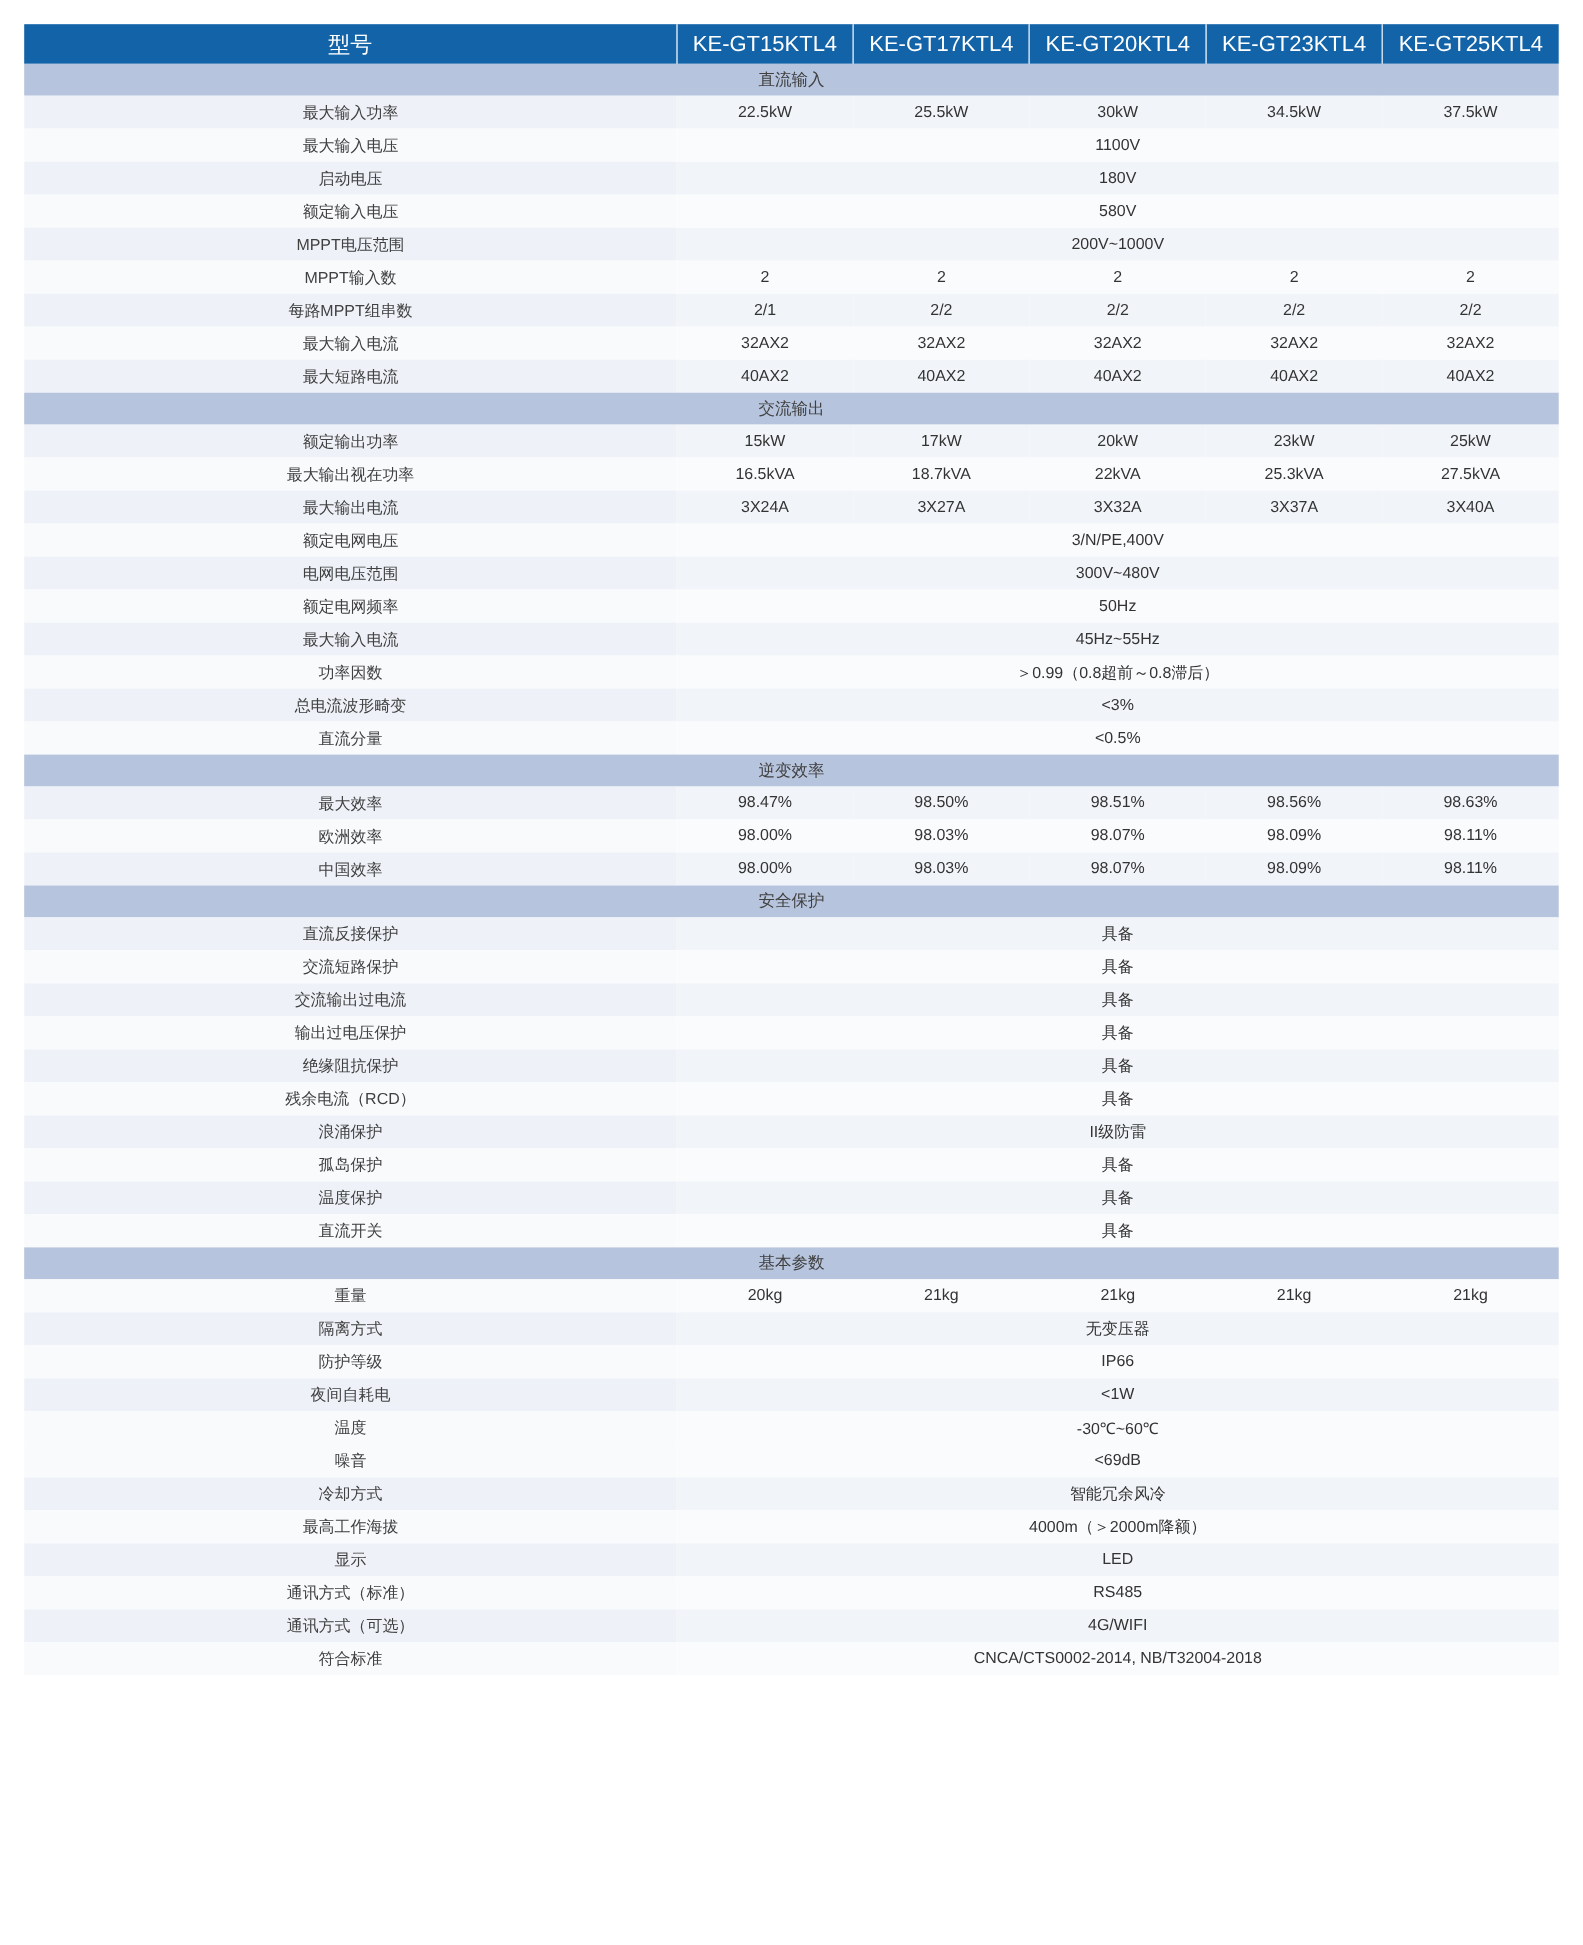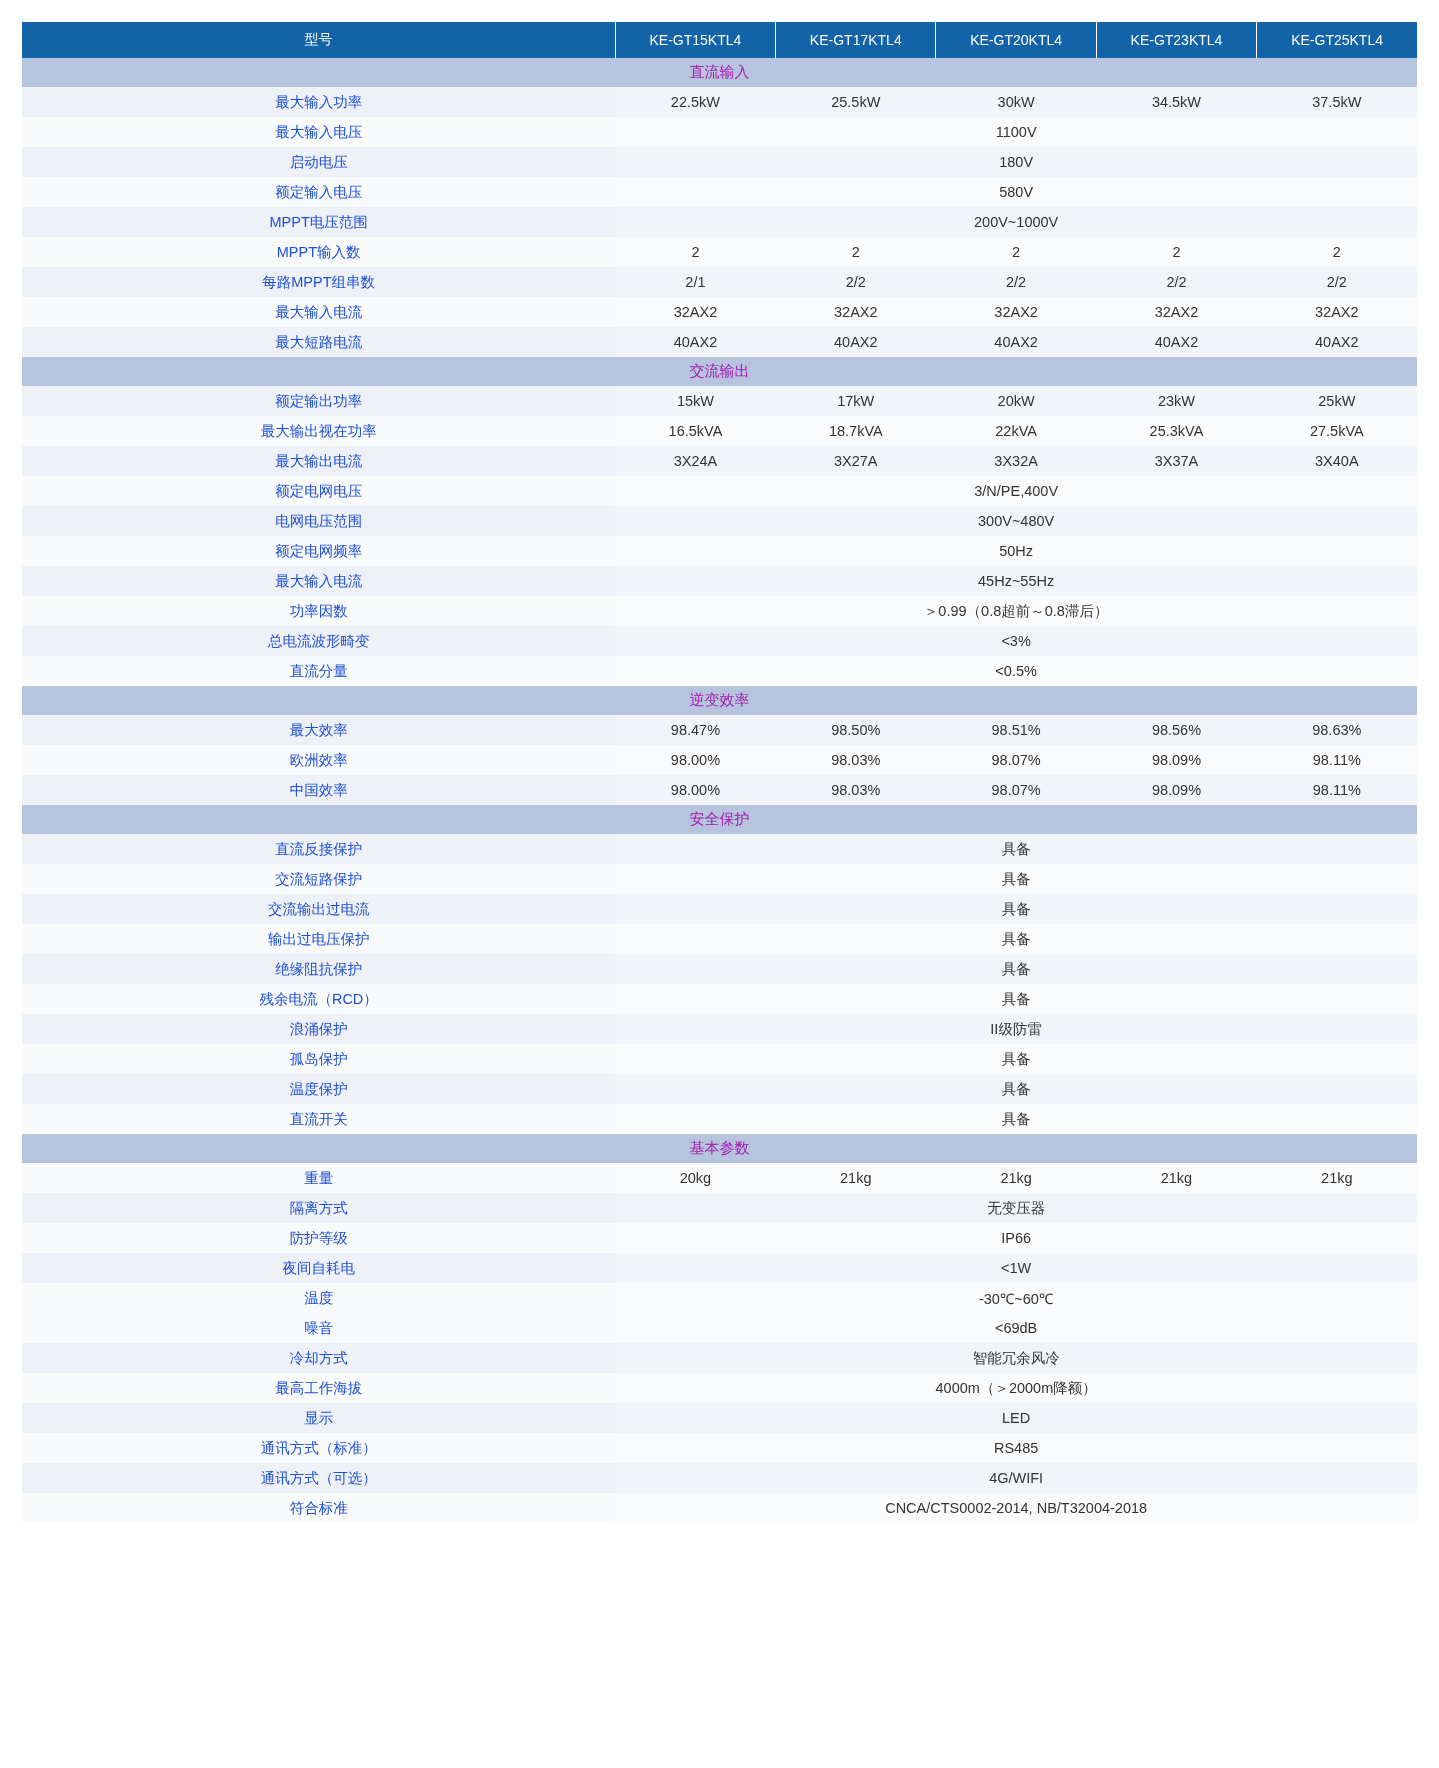--- a/index.html
+++ b/index.html
@@ -26,41 +26,41 @@
   table.spec td, table.spec th {
     border: 0;
     padding: 0;
   }
   
   tr.header-row td {
     background: #1263a8;
     color: #ffffff;
     height: 36px;
     text-align: center;
-    font-size: 14px;
+    font-size: 20px;
     font-weight: normal;
     border-right: 1px solid #ffffff;
   }
   tr.header-row td:last-child { border-right: 0; }
 
   
   tr.section-row td {
     background: #b6c4dd;
-    color: #a21caf;
+    color: #404040;
     height: 29px;
     text-align: center;
     font-size: 15px;
   }
 
   
   td.param {
     width: 592px;
     text-align: center;
     height: 30px;
-    color: #1d4ed8;
+    color: #404040;
   }
   td.val {
     text-align: center;
     height: 30px;
     color: #333;
   }
   tr.odd td { background: #f1f4f9; }
   tr.even td { background: #fafbfd; }
 
   tr.odd td.param { background: #eef2f8; }

